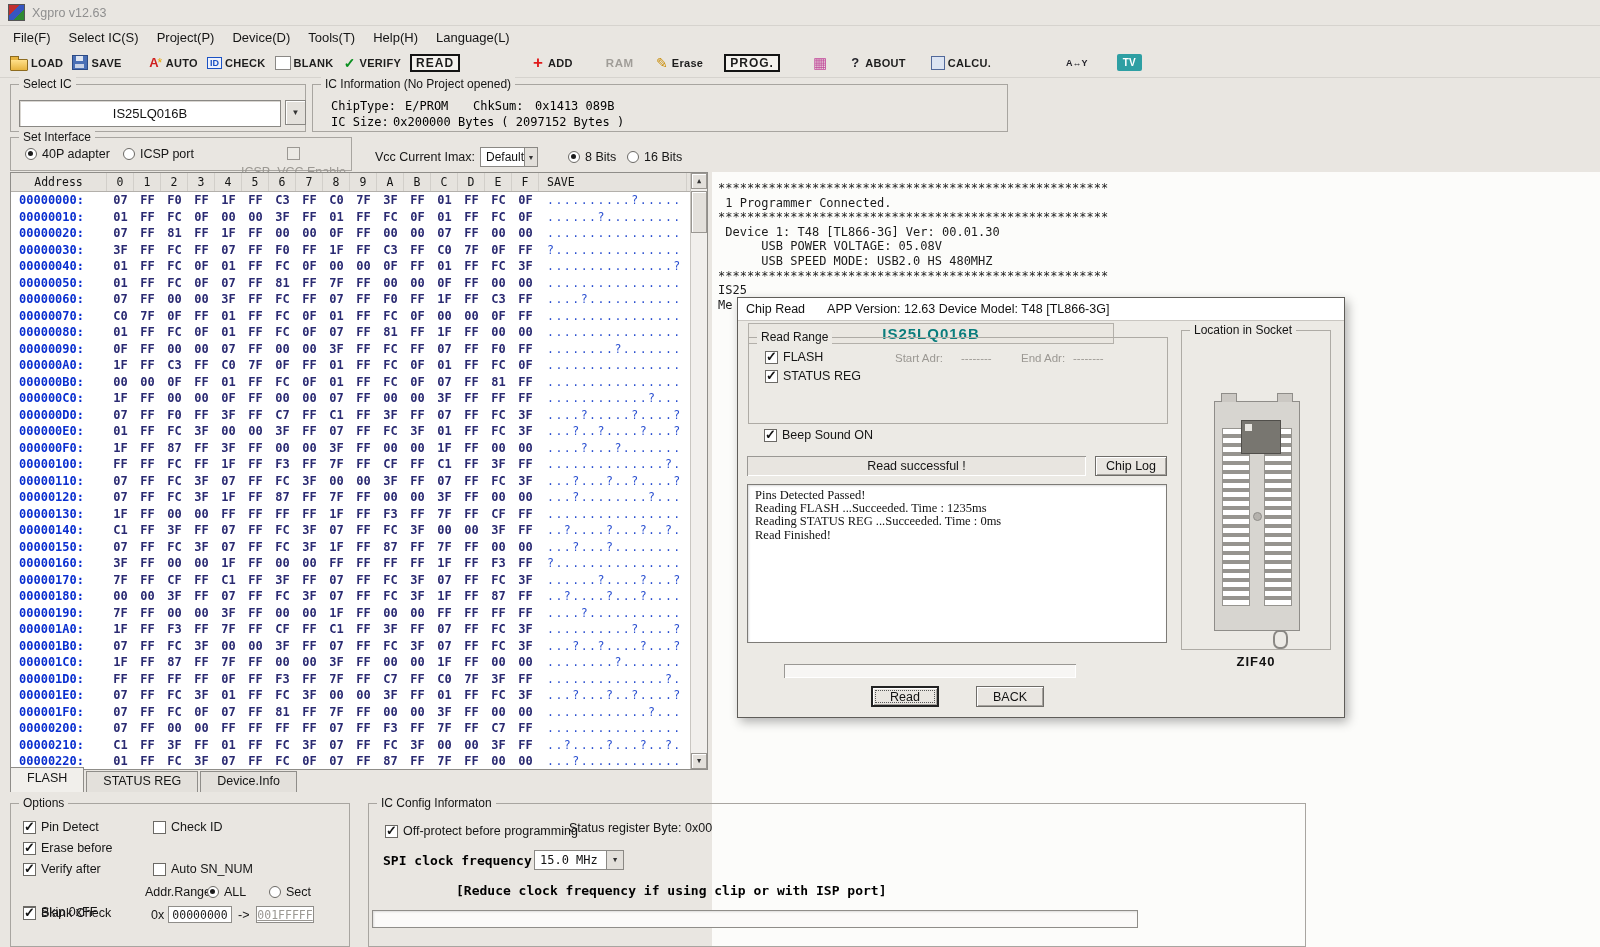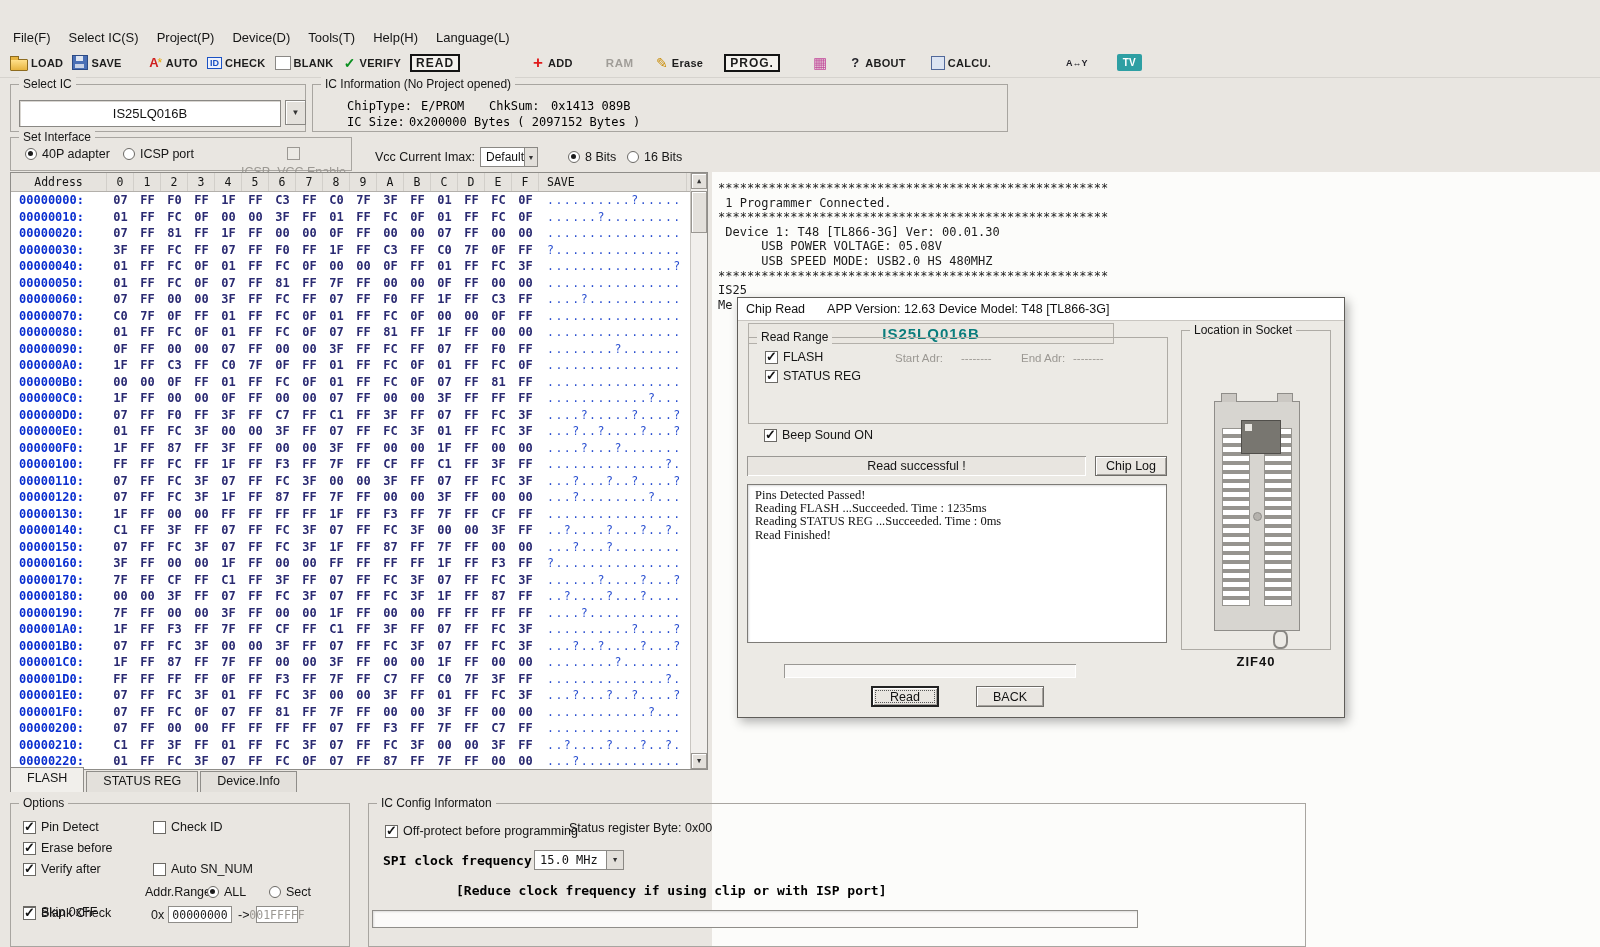--- a/index.html
+++ b/index.html
@@ -67,21 +67,21 @@
   .selectbox .arrow{margin-left:auto;width:16px;height:100%;background:#e2dfda;border-left:1px solid #8a8884;display:flex;align-items:center;justify-content:center;font-size:7px;color:#333;}
   .tinput{position:absolute;height:17px;background:#fff;border:1px solid #8f8d89;font-family:"DejaVu Sans Mono",monospace;font-size:11.5px;display:flex;align-items:center;justify-content:center;box-sizing:border-box;color:#222;}
   .tinput.gray{color:#9b9893;}
   .sunken-bar{position:absolute;background:#fbfaf9;border:1px solid #8f8d89;box-shadow:inset 1px 1px 2px rgba(0,0,0,.12);box-sizing:border-box;}
 
   
   #fs-select-ic{left:10px;top:84px;width:296px;height:48px;}
   .combo{position:absolute;left:8px;top:15px;width:260px;height:25px;background:#fff;border:1px solid #8a8884;box-shadow:inset 1px 1px 0 #d9d6d1;display:flex;align-items:center;justify-content:center;font-size:13px;color:#111;}
   .combo-btn{position:absolute;left:274px;top:15px;width:21px;height:25px;background:#e4e1dc;border:1px solid #8a8884;box-shadow:inset 1px 1px 0 #fff;display:flex;align-items:center;justify-content:center;font-size:8px;color:#333;box-sizing:border-box;}
   #fs-ic-info{left:312px;top:84px;width:696px;height:48px;}
-  .mono-lbl{position:absolute;font-family:"DejaVu Sans Mono",monospace;font-size:12px;color:#000;white-space:nowrap;margin-left:16px;}
+  .mono-lbl{position:absolute;font-family:"DejaVu Sans Mono",monospace;font-size:12px;color:#000;white-space:nowrap;}
 
   
   #fs-interface{left:10px;top:137px;width:342px;height:34px;}
 
   
   #hex-panel{position:absolute;left:10px;top:172px;width:698px;height:598px;background:#fff;border:1px solid #8f8d89;box-sizing:border-box;font-family:"DejaVu Sans Mono",monospace;}
   .hex-header{display:flex;height:18px;background:#e6e3de;border-bottom:1px solid #b3b0ab;font-size:11.5px;color:#151515;}
   .hh{display:flex;align-items:center;justify-content:center;border-right:1px solid #d2cfca;box-sizing:border-box;}
   .hh.addr{width:96px;}
   .hh.byte{width:27px;}
@@ -137,20 +137,24 @@
   #fs-options{left:10px;top:803px;width:340px;height:144px;}
   #fs-icconfig{left:368px;top:803px;width:938px;height:144px;padding-left:20px;}
   .mono-bold{position:absolute;font-family:"DejaVu Sans Mono",monospace;font-weight:bold;font-size:13px;color:#000;white-space:nowrap;}
   .plain-lbl{position:absolute;font-size:12.5px;color:#151515;white-space:nowrap;}
 </style>
 </head>
 <body>
 
 <div id="app" data-name="xgpro-window">
 
+  <div class="titlebar" data-name="title-bar">
+    <span class="app-icon" data-name="app-icon"></span>
+    <span class="title-text" data-name="window-title">Xgpro v12.63</span>
+  </div>
 
   <div class="menubar" data-name="menu-bar">
       <span class="menu-item" data-name="menu-filef">File(F)</span>
       <span class="menu-item" data-name="menu-selectics">Select IC(S)</span>
       <span class="menu-item" data-name="menu-projectp">Project(P)</span>
       <span class="menu-item" data-name="menu-deviced">Device(D)</span>
       <span class="menu-item" data-name="menu-toolst">Tools(T)</span>
       <span class="menu-item" data-name="menu-helph">Help(H)</span>
       <span class="menu-item" data-name="menu-languagel">Language(L)</span>
     </div>
@@ -1053,21 +1057,21 @@
       <span class="radio on" data-name="radio-dot"></span>
       <span data-name="radio-addr-all-label">ALL</span>
     </div>
     <div class="ctl" style="left:258px;top:81px;" data-name="radio-addr-sect">
       <span class="radio" data-name="radio-dot"></span>
       <span data-name="radio-addr-sect-label">Sect</span>
     </div>
     <span class="plain-lbl" style="left:140px;top:104px;" data-name="hex-prefix-label">0x</span>
     <div class="tinput" style="left:157px;top:102px;width:64px;" data-name="range-start-input">00000000</div>
     <span class="plain-lbl" style="left:227px;top:104px;" data-name="range-arrow-label">-&gt;</span>
-    <div class="tinput gray" style="left:245px;top:102px;width:42px;" data-name="range-end-input">001FFFFF</div>
+    <div class="tinput gray" style="left:245px;top:102px;width:58px;text-decoration:underline;" data-name="range-end-input">001FFFFF</div>
   </div>
 
   <div class="group" id="fs-icconfig" data-name="ic-config-group">
     <span class="glabel" data-name="ic-config-group-label">IC Config Informaton</span>
     <div class="ctl" style="left:16px;top:20px;" data-name="checkbox-off-protect">
       <span class="cbx on" data-name="checkbox-box"></span>
       <span data-name="checkbox-off-protect-label">Off-protect before programming</span>
     </div>
     <span class="plain-lbl" style="left:200px;top:17px;" data-name="status-register-byte">Status register Byte: 0x00</span>
     <span class="mono-bold" style="left:14px;top:49px;" data-name="spi-clock-label">SPI clock frequency:</span>

